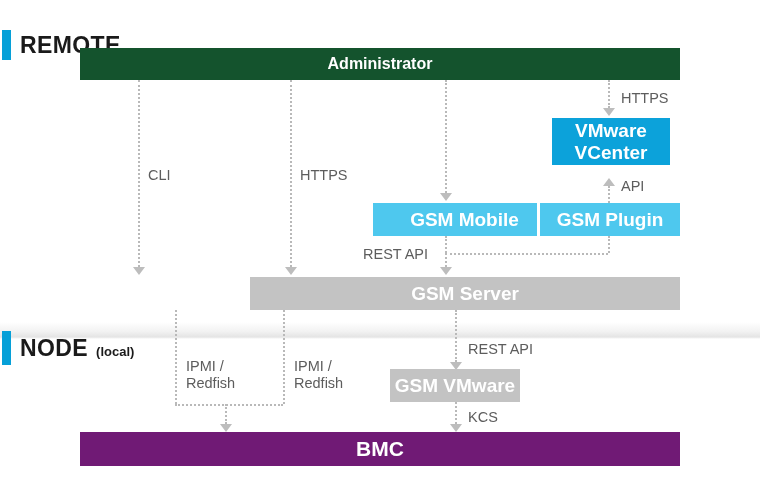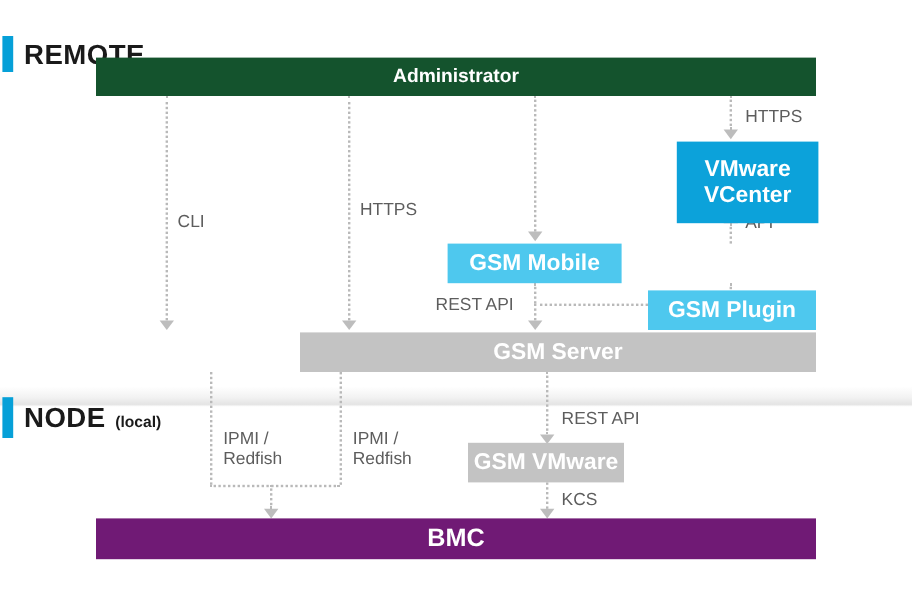--- a/index.html
+++ b/index.html
@@ -19,22 +19,22 @@
 
   
   .divider{position:absolute;left:0;width:760px;height:17px;
     background:linear-gradient(to bottom,#ffffff 0%,#f2f2f2 55%,#e4e4e4 88%,#ffffff 100%);}
 
   
   .node{position:absolute;display:flex;align-items:center;justify-content:center;
         color:#ffffff;font-weight:bold;text-align:center;line-height:1.12;}
   .n-admin   {background:#14532d;font-size:16px;}
   .n-vcenter {background:#0CA2DA;font-size:19px;}
-  .n-mobile  {background:#4EC8EE;font-size:19px;}
-  .n-plugin  {background:#4EC8EE;font-size:19px;margin-top:39px;}
+  .n-mobile  {background:#4EC8EE;font-size:19px;padding-left:19px;}
+  .n-plugin  {background:#4EC8EE;font-size:19px;}
   .n-gray    {background:#C3C3C3;font-size:19px;}
   .n-bmc     {background:#701a75;font-size:21px;}
 
   
   .vline{position:absolute;width:0;border-left:2px dotted #b9b9b9;}
   .hline{position:absolute;height:0;border-top:2px dotted #b9b9b9;}
   .arrow-down{position:absolute;width:0;height:0;
      border-left:6px solid transparent;border-right:6px solid transparent;
      border-top:8px solid #bdbdbd;}
   .arrow-up{position:absolute;width:0;height:0;
@@ -57,21 +57,21 @@
   <div class="divider" style="top:322px;"></div>
 
   <div class="section-header" style="left:2px;top:331px;height:34px;">
     <div class="accent-bar" style="height:34px;"></div>
     <span class="sec-title">NODE</span>
     <span class="sec-sub">(local)</span>
   </div>
 
   <div class="vline" style="left:138px;top:80px;height:187px;"></div>
   <div class="arrow-down" style="left:133px;top:267px;"></div>
-  <div class="elabel" style="left:148px;top:177px;">CLI</div>
+  <div class="elabel" style="left:148px;top:167px;">CLI</div>
 
   <div class="vline" style="left:290px;top:80px;height:187px;"></div>
   <div class="arrow-down" style="left:285px;top:267px;"></div>
   <div class="elabel" style="left:300px;top:167px;">HTTPS</div>
 
   <div class="vline" style="left:445px;top:80px;height:113px;"></div>
   <div class="arrow-down" style="left:440px;top:193px;"></div>
 
   <div class="vline" style="left:608px;top:80px;height:28px;"></div>
   <div class="arrow-down" style="left:603px;top:108px;"></div>
@@ -101,21 +101,21 @@
   <div class="vline" style="left:455px;top:310px;height:52px;"></div>
   <div class="arrow-down" style="left:450px;top:362px;"></div>
   <div class="elabel" style="left:468px;top:341px;">REST API</div>
 
   <div class="vline" style="left:455px;top:402px;height:22px;"></div>
   <div class="arrow-down" style="left:450px;top:424px;"></div>
   <div class="elabel" style="left:468px;top:409px;">KCS</div>
 
   <div class="node n-admin" style="left:80px;top:48px;width:600px;height:32px;">Administrator</div>
 
-  <div class="node n-vcenter" style="left:564px;top:118px;width:118px;height:68px;white-space:pre-line;">VMware
+  <div class="node n-vcenter" style="left:552px;top:118px;width:118px;height:47px;white-space:pre-line;">VMware
 VCenter</div>
 
   <div class="node n-mobile" style="left:373px;top:203px;width:145px;height:33px;">GSM Mobile</div>
 
   <div class="node n-plugin" style="left:540px;top:203px;width:140px;height:33px;">GSM Plugin</div>
 
 
   <div class="node n-gray" style="left:250px;top:277px;width:430px;height:33px;">GSM Server</div>
 
   <div class="node n-gray" style="left:390px;top:369px;width:130px;height:33px;">GSM VMware</div>

